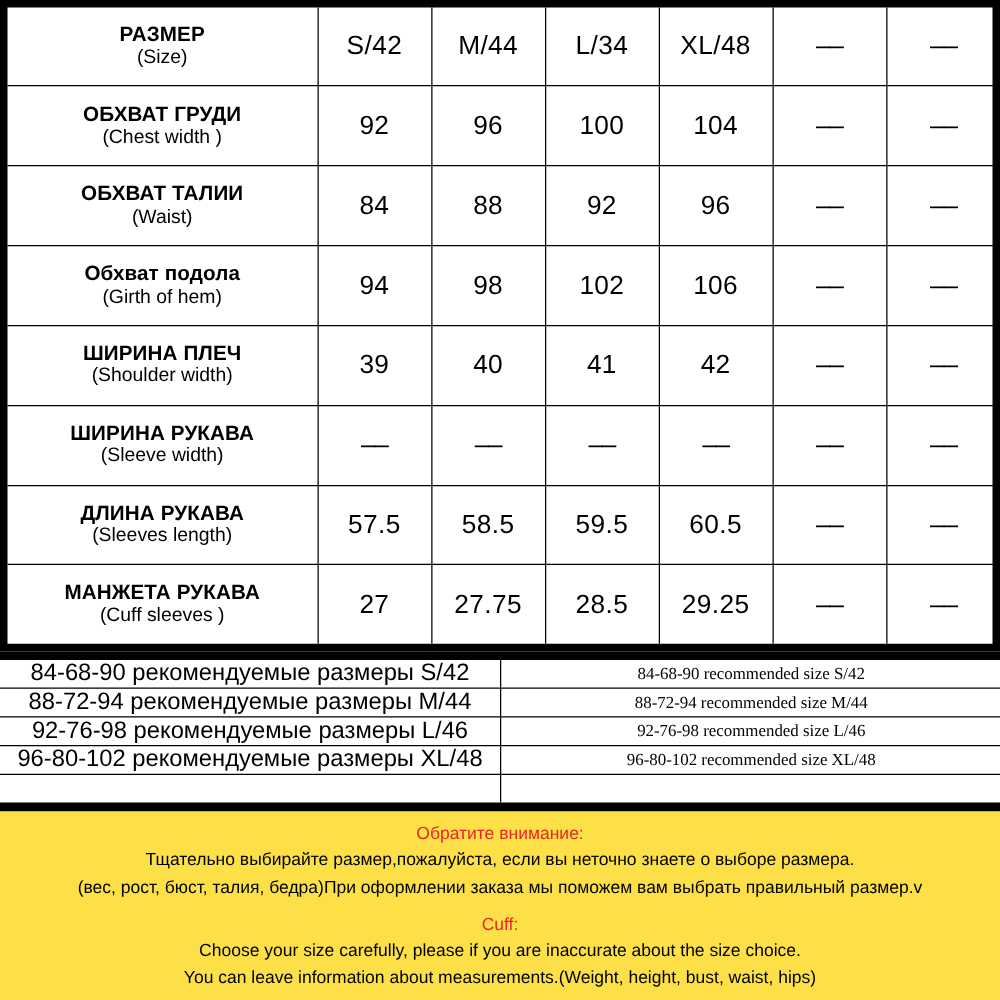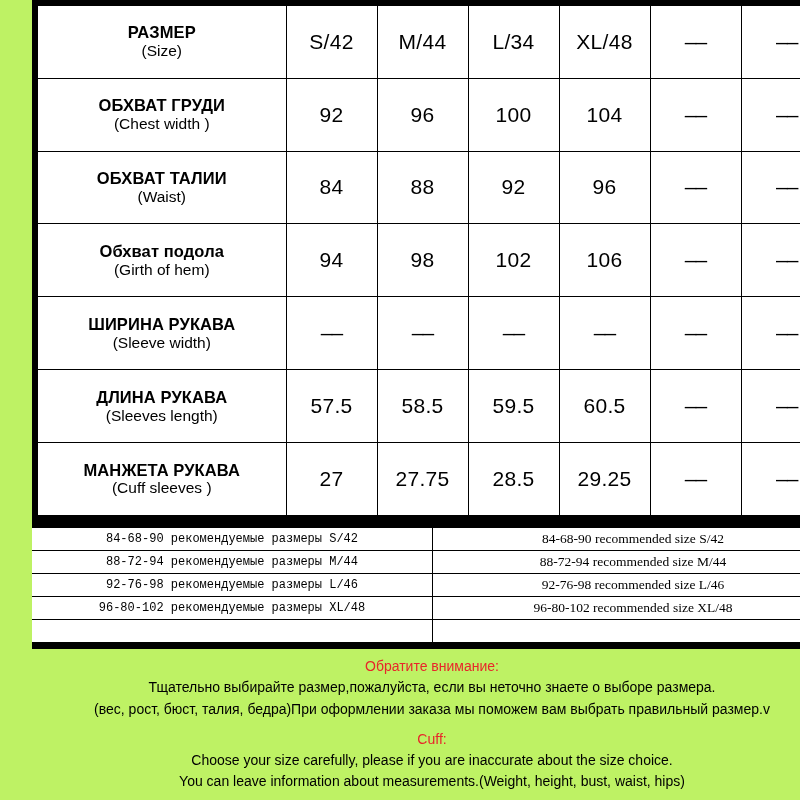--- a/index.html
+++ b/index.html
@@ -12,23 +12,22 @@
     height: 800px;
     font-family: "Liberation Sans", sans-serif;
     color: #000000;
     overflow: hidden;
   }
 
   .sheet {
     width: 800px;
     height: 800px;
     position: relative;
-    background: #bef264;
+    background: #fde047;
     box-sizing: border-box;
-    padding-left: 32px;
   }
 
   
   .size-table-wrap {
     box-sizing: border-box;
     border: 6px solid #000000;
     width: 800px;
     height: 521px;
     background: #ffffff;
   }
@@ -106,22 +105,22 @@
     height: 22px;
     padding: 0 0 0 0;
     vertical-align: middle;
   }
   table.rec-table tr td:first-child { border-left: 0; }
   table.rec-table tr td:last-child  { border-right: 0; }
   table.rec-table tr:first-child td { border-top: 0; }
   table.rec-table tr:last-child td  { border-bottom: 0; }
   .rec-ru {
     width: 400px;
-    font-family: Liberation Mono, monospace;
-    font-size: 12px;
+    font-family: Liberation Sans, sans-serif;
+    font-size: 19px;
     text-align: center;
     white-space: nowrap;
   }
   .rec-en {
     width: 400px;
     font-family: "Liberation Serif", serif;
     font-size: 13.5px;
     text-align: center;
     white-space: nowrap;
   }
@@ -210,20 +209,32 @@
             <span class="lbl-en">(Girth of hem)</span>
           </td>
           <td><span class="val">94</span></td>
           <td><span class="val">98</span></td>
           <td><span class="val">102</span></td>
           <td><span class="val">106</span></td>
           <td><span class="dash">––</span></td>
           <td><span class="dash">––</span></td>
         </tr>
 
+        <tr>
+          <td>
+            <span class="lbl-ru">ШИРИНА ПЛЕЧ</span>
+            <span class="lbl-en">(Shoulder width)</span>
+          </td>
+          <td><span class="val">39</span></td>
+          <td><span class="val">40</span></td>
+          <td><span class="val">41</span></td>
+          <td><span class="val">42</span></td>
+          <td><span class="dash">––</span></td>
+          <td><span class="dash">––</span></td>
+        </tr>
 
         <tr>
           <td>
             <span class="lbl-ru">ШИРИНА РУКАВА</span>
             <span class="lbl-en">(Sleeve width)</span>
           </td>
           <td><span class="dash">––</span></td>
           <td><span class="dash">––</span></td>
           <td><span class="dash">––</span></td>
           <td><span class="dash">––</span></td>

